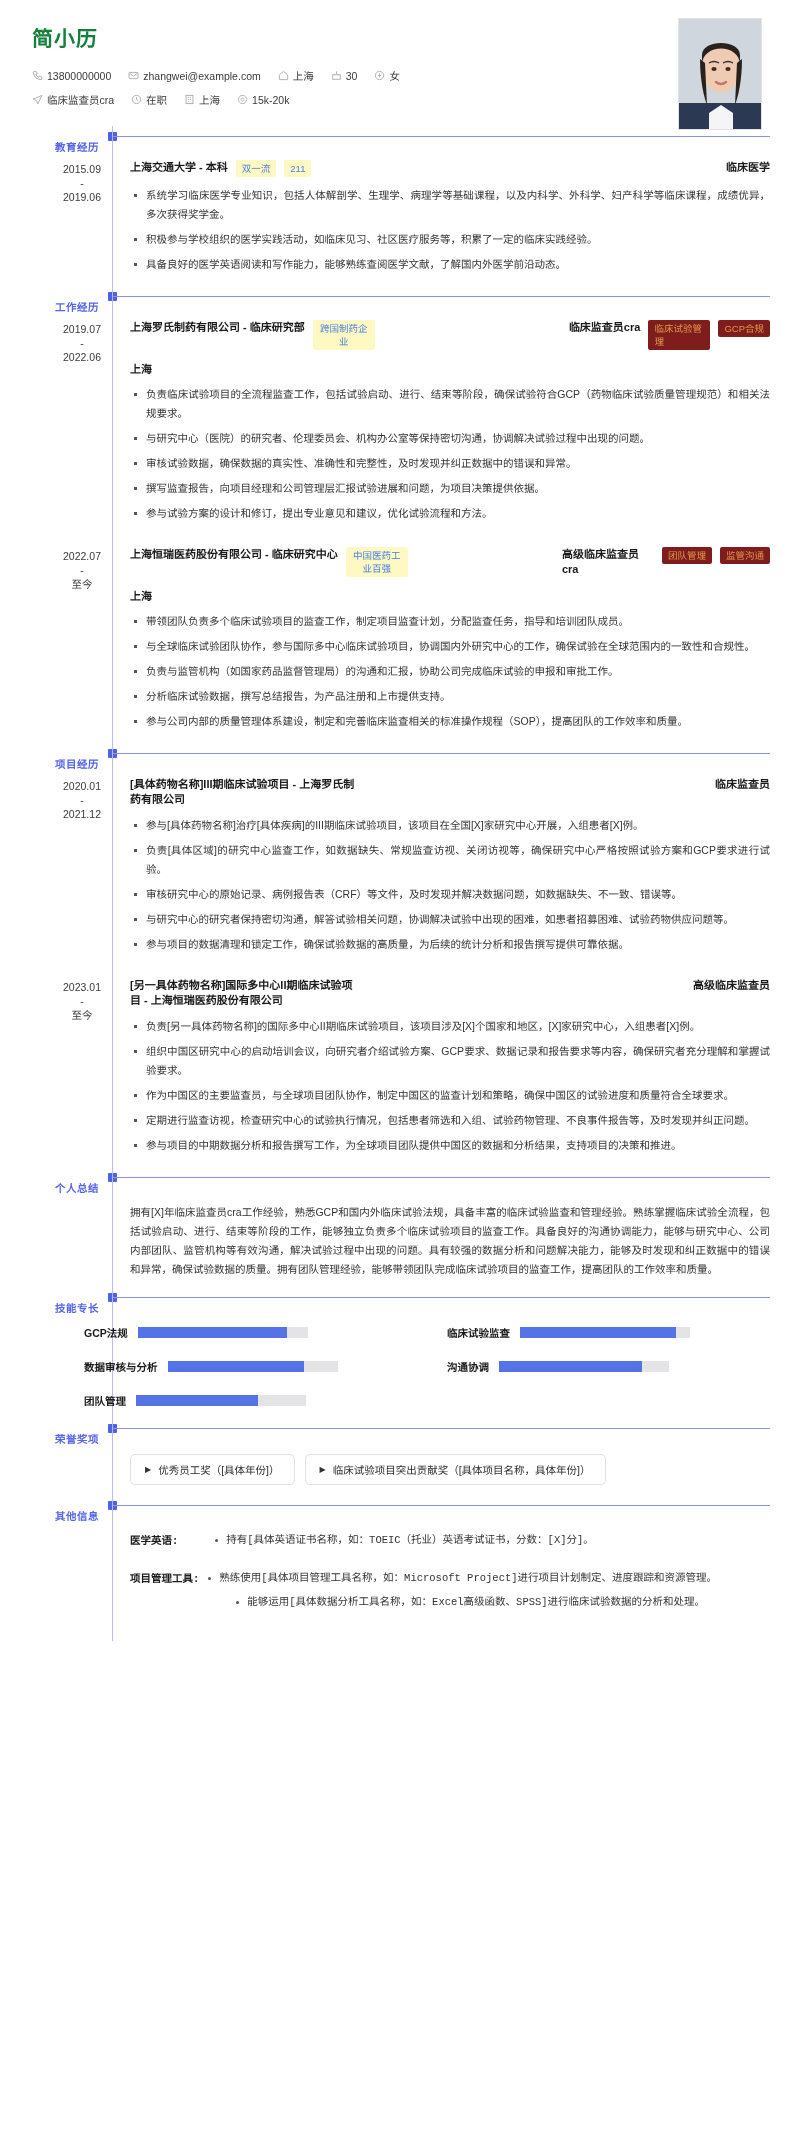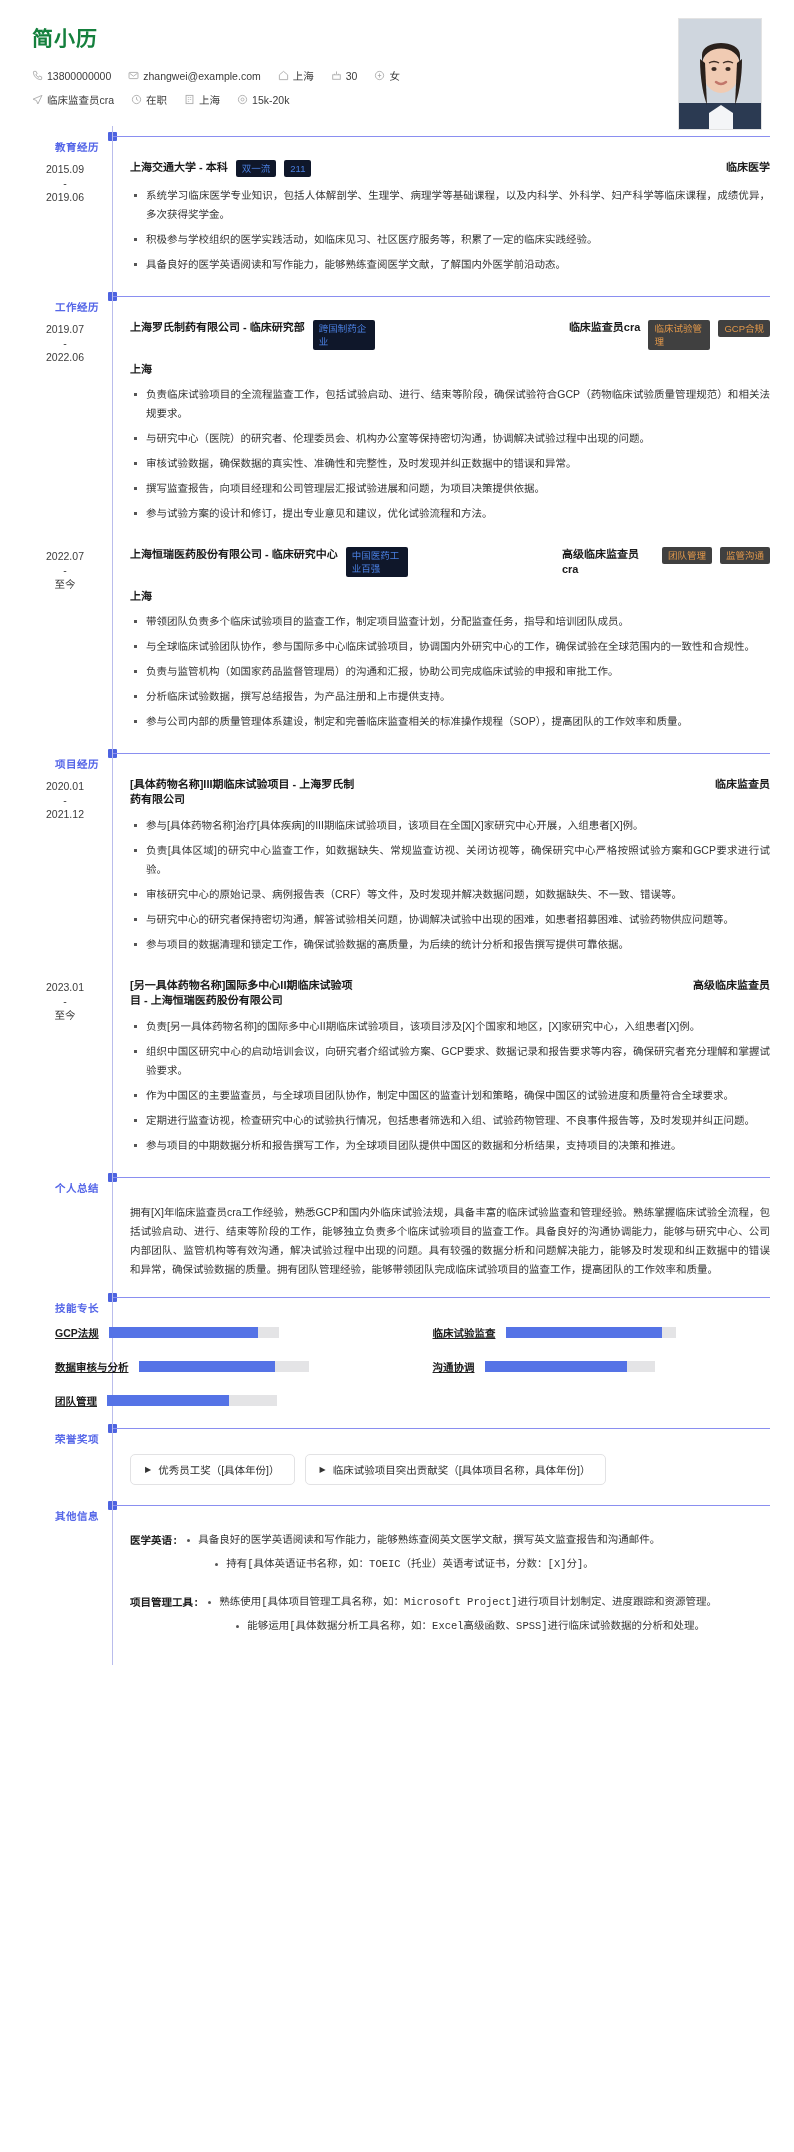--- a/index.html
+++ b/index.html
@@ -45,58 +45,58 @@
   .sec-dot {
     position: absolute; left: 108px; top: 6px; width: 9px; height: 9px;
     background: #4d63e0; border-radius: 1px;
   }
   .rail {
     position: absolute; left: 112px; top: 0; bottom: 0; width: 1px; background: #b9bcec;
   }
   .entries { position: relative; padding-left: 0; }
   .entry { position: relative; padding: 12px 24px 6px 130px; min-height: 34px; }
   .entry .dates {
-    position: absolute; left: 30px; top: 14px; width: 70px; text-align: center;
+    position: absolute; left: 47px; top: 14px; width: 70px; text-align: center;
     font-size: 10.5px; line-height: 14px; color: #3b3b3b;
   }
   .entry-top { display: flex; align-items: flex-start; }
   .e-left { display: flex; align-items: flex-start; flex: 1 1 auto; flex-wrap: wrap; }
   .e-right { display: flex; align-items: flex-start; flex: 0 0 auto; margin-left: 14px; }
   .org { font-size: 11px; font-weight: bold; color: #1b1b1b; line-height: 15px; max-width: 225px; }
   .role { font-size: 11px; font-weight: bold; color: #1b1b1b; line-height: 15px; max-width: 92px; }
   .major { font-size: 11px; font-weight: bold; color: #1b1b1b; line-height: 15px; }
 
   .tag {
     display: inline-block; font-size: 9.5px; line-height: 13px;
     padding: 2px 6px; margin-left: 8px; border-radius: 2px; max-width: 62px;
   }
-  .tag.blue { background: #0f172a; color: #4a7fe0; }
-  .tag.orange { background: #404040; color: #e0974a; }
+  .tag.blue { background: #fef9c3; color: #4a7fe0; text-align: center; }
+  .tag.orange { background: #7f1d1d; color: #e0974a; }
 
   .loc { font-size: 11px; font-weight: bold; color: #1b1b1b; margin-top: 10px; }
 
   ul.bullets { list-style: none; margin: 9px 0 0 0; padding: 0; }
   ul.bullets li {
     position: relative; padding-left: 16px; font-size: 10.5px;
     line-height: 19px; color: #333; margin-bottom: 6px; text-align: justify;
   }
   ul.bullets li:before {
     content: ""; position: absolute; left: 4px; top: 8px;
     width: 3px; height: 3px; background: #555;
   }
 
   .summary-text {
     padding: 14px 24px 8px 130px; font-size: 10.5px; line-height: 19px;
     color: #333; text-align: justify;
   }
 
   
   .skills-wrap {
-    padding: 16px 24px 10px 55px;
-    display: grid; grid-template-columns: 1fr 1fr; column-gap: 40px; row-gap: 19px; text-decoration: underline;
+    padding: 16px 24px 10px 84px;
+    display: grid; grid-template-columns: 1fr 1fr; column-gap: 40px; row-gap: 19px;
   }
   .skill { display: flex; align-items: center; }
   .skill-name { font-size: 10.5px; font-weight: bold; color: #1b1b1b; white-space: nowrap; margin-right: 10px; }
   .skill-bar { position: relative; flex: 1 1 auto; height: 11px; background: #e4e4e6; overflow: hidden; max-width: 170px; }
   .skill-fill { position: absolute; left: 0; top: 0; bottom: 0; background: #5573e6; }
 
   
   .awards-wrap { padding: 14px 24px 10px 130px; display: flex; flex-wrap: wrap; gap: 10px; }
   .award {
     display: flex; align-items: center; border: 1px solid #e2e2e4; border-radius: 5px;
@@ -434,21 +434,20 @@
         <div class="sec-dot"></div>
         <div class="sec-line"></div>
       </div>
       <div class="rail"></div>
       <div class="entries">
         <div class="other-wrap">
           <div class="other-group">
             <div class="other-label">医学英语:</div>
             <div class="other-items">
               <ul>
-                <li>具备良好的医学英语阅读和写作能力，能够熟练查阅英文医学文献，撰写英文监查报告和沟通邮件。</li>
                 <li class="indent">持有[具体英语证书名称，如：TOEIC（托业）英语考试证书，分数：[X]分]。</li>
               </ul>
             </div>
           </div>
           <div class="other-group">
             <div class="other-label">项目管理工具:</div>
             <div class="other-items">
               <ul>
                 <li>熟练使用[具体项目管理工具名称，如：Microsoft Project]进行项目计划制定、进度跟踪和资源管理。</li>
                 <li class="indent">能够运用[具体数据分析工具名称，如：Excel高级函数、SPSS]进行临床试验数据的分析和处理。</li>

